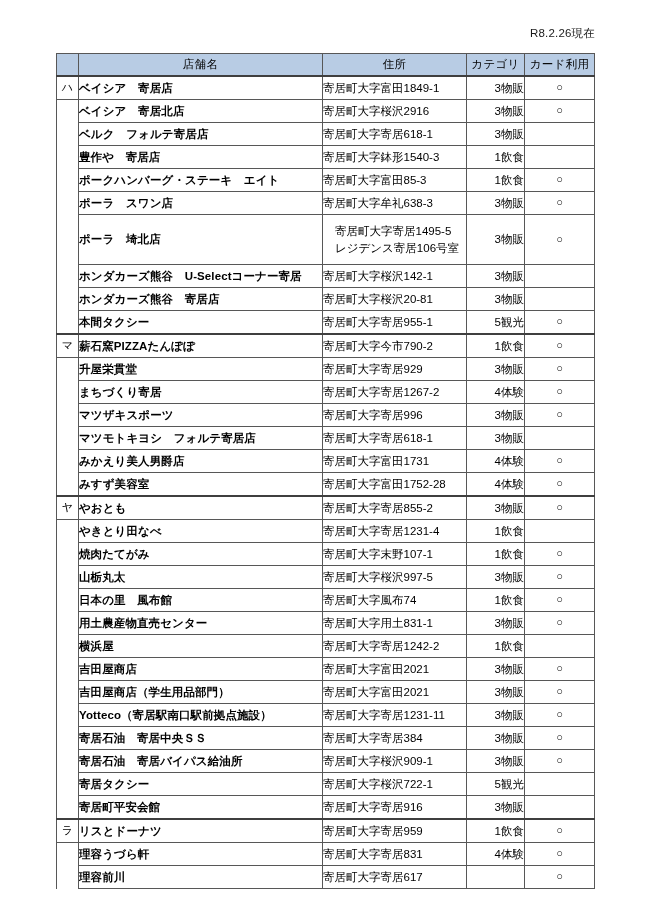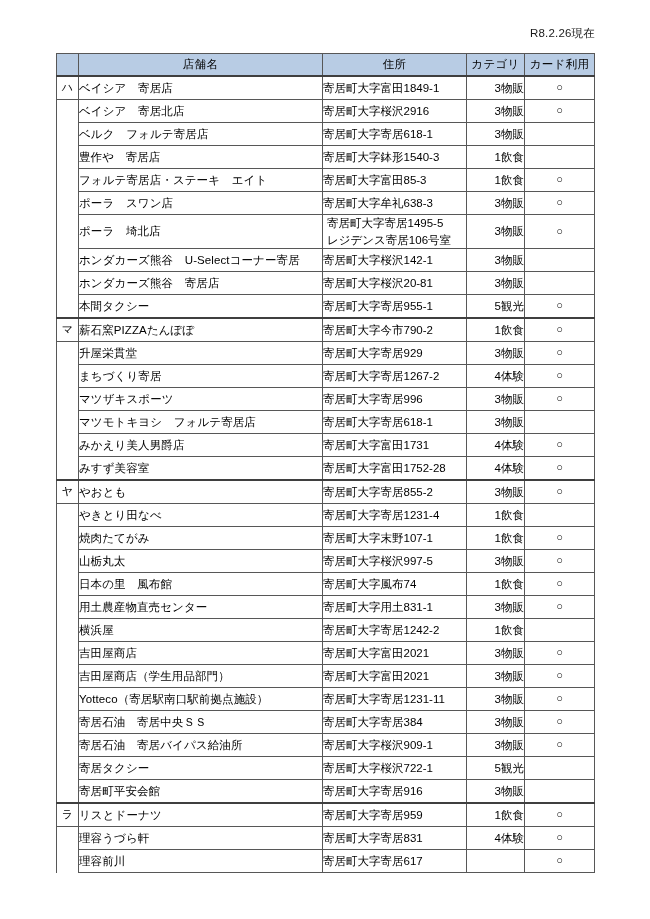--- a/index.html
+++ b/index.html
@@ -80,20 +80,21 @@
     border-left: 1px solid #575757;
   }
   td.idx.blank {
     border-top: none;
     border-bottom: none;
   }
   td.name {
     padding-left: 4px;
     white-space: nowrap;
     letter-spacing: 0.1px;
+    font-weight: bold;
   }
   td.addr {
     padding-left: 4px;
     white-space: nowrap;
     letter-spacing: 0px;
   }
   td.cat {
     padding-left: 5px;
     white-space: nowrap;
     text-align: right;
@@ -172,36 +173,36 @@
           </tr>
           <tr>
             <td class="idx blank"></td>
             <td class="name">豊作や　寄居店</td>
             <td class="addr">寄居町大字鉢形1540-3</td>
             <td class="cat"><span class="cat-num">1</span><span class="cat-label">飲食</span></td>
             <td class="card"></td>
           </tr>
           <tr>
             <td class="idx blank"></td>
-            <td class="name">フォルテ寄居店・ステーキ　エイト</td>
+            <td class="name">ポークハンバーグ・ステーキ　エイト</td>
             <td class="addr">寄居町大字富田85-3</td>
             <td class="cat"><span class="cat-num">1</span><span class="cat-label">飲食</span></td>
             <td class="card">○</td>
           </tr>
           <tr>
             <td class="idx blank"></td>
             <td class="name">ポーラ　スワン店</td>
             <td class="addr">寄居町大字牟礼638-3</td>
             <td class="cat"><span class="cat-num">3</span><span class="cat-label">物販</span></td>
             <td class="card">○</td>
           </tr>
           <tr>
             <td class="idx blank"></td>
             <td class="name">ポーラ　埼北店</td>
-            <td class="addr" style="padding: 0px;">
+            <td class="addr" style="padding: 8px;">
               <span class="addr-stack">
                 <span>寄居町大字寄居1495-5</span>
                 <span>レジデンス寄居106号室</span>
               </span>
             </td>
             <td class="cat"><span class="cat-num">3</span><span class="cat-label">物販</span></td>
             <td class="card">○</td>
           </tr>
           <tr>
             <td class="idx blank"></td>

